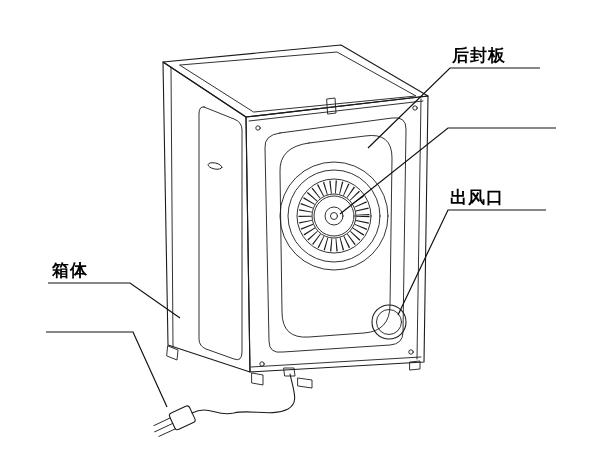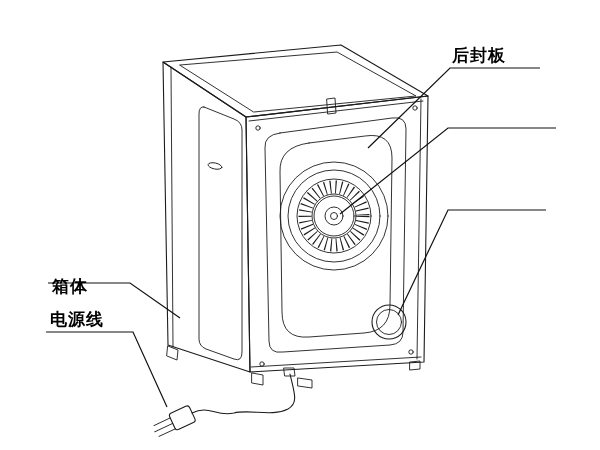--- a/index.html
+++ b/index.html
@@ -103,16 +103,16 @@
     <g>
       <polyline class="leader" points="540,68 450,68 368,148"></polyline>
       <polyline class="leader" points="556,128 448,128 340,214"></polyline>
       <polyline class="leader" points="546,210 448,210 398,315"></polyline>
       <polyline class="leader" points="48,283 130,283 180,318"></polyline>
       <polyline class="leader" points="46,332 133,332 167,407"></polyline>
     </g>
   </svg>
 
   <div class="label" style="left:452px;top:46px">后封板</div>
-  <div class="label" style="left:52px;top:277px">箱体</div>
-  <div class="label" style="left:50px;top:310px">电源线</div>
+  <div class="label" style="left:450px;top:188px">出风口</div>
+  <div class="label" style="left:52px;top:261px">箱体</div>
 
 </div>
 
 </body></html>

